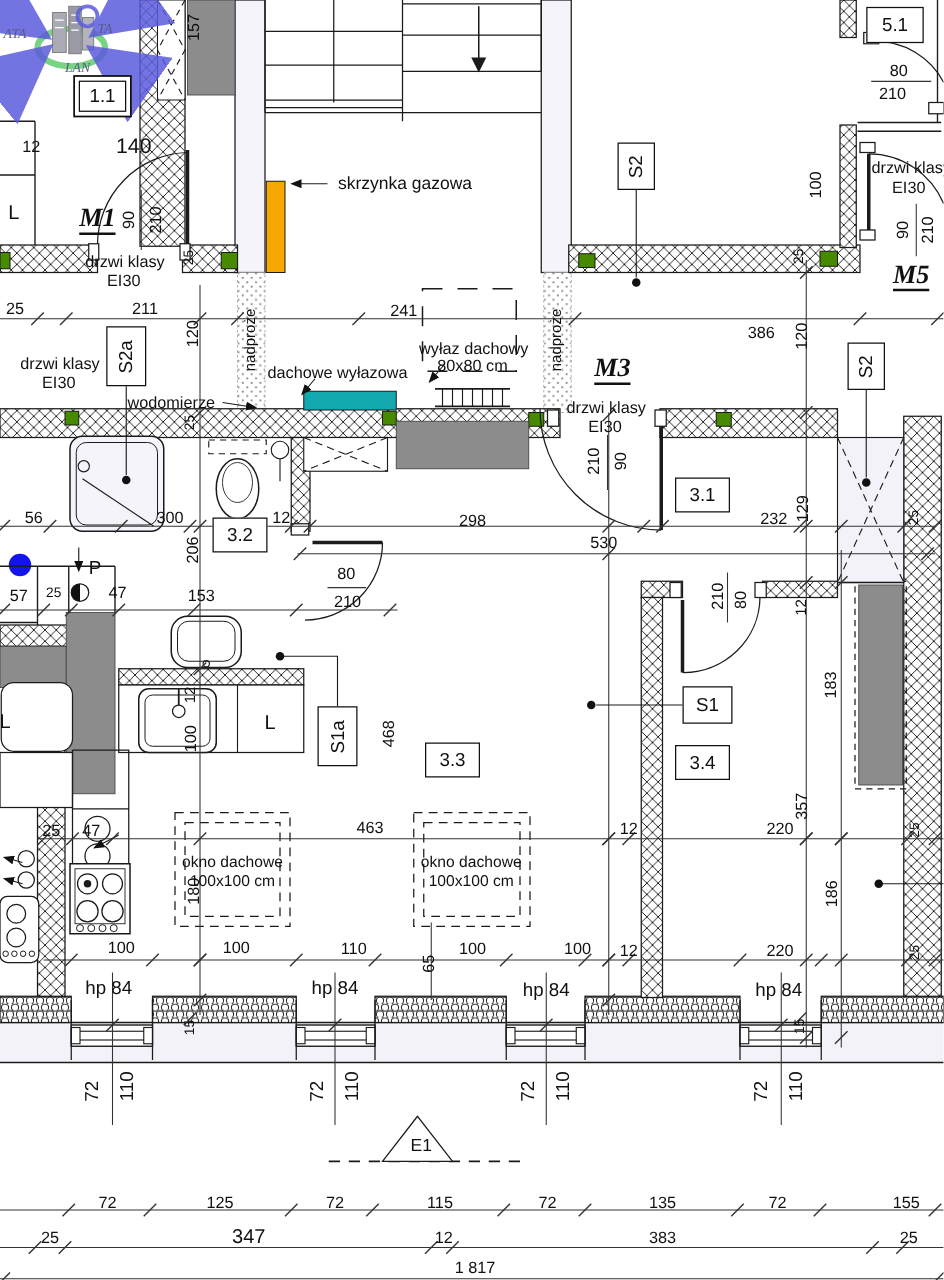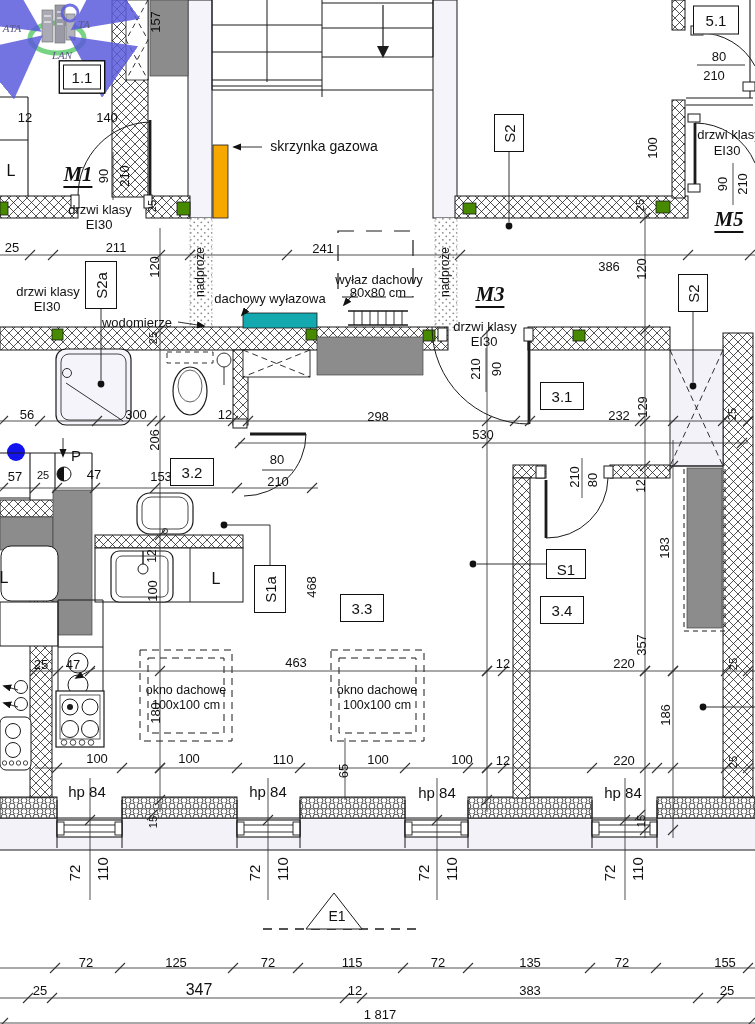--- a/index.html
+++ b/index.html
@@ -407,21 +407,21 @@
     </g>
   </g>
 </svg>
 
 <div id="ann-layer">
       <div class="ann ital serif" style="left: 12px; top: 28px; font-size: 11px;">ATA</div>
       <div class="ann ital serif" style="left: 84px; top: 24px; font-size: 11px;">TA</div>
       <div class="ann ital serif" style="left: 62px; top: 43px; font-size: 11px; margin-top: 12px;">LAN</div>
       <div class="ann r90" style="left: 155px; top: 22px; font-size: 13px;">157</div>
       <div class="ann" style="left: 25px; top: 117px; font-size: 13px;">12</div>
-      <div class="ann" style="left: 107px; top: 117px; font-size: 13px; text-align: right;">140</div>
+      <div class="ann" style="left: 107px; top: 117px; font-size: 17px; text-align: right;">140</div>
       <div class="ann" style="left: 11px; top: 171px; font-size: 16px;">L</div>
       <div class="ann bold ital undl" style="left: 78px; top: 176px; font-size: 21px;">M1</div>
       <div class="ann r90" style="left: 103px; top: 176px; font-size: 13px;">90</div>
       <div class="ann r90" style="left: 124px; top: 176px; font-size: 13px;">210</div>
       <div class="ann r90" style="left: 152px; top: 206px; font-size: 11px;">25</div>
       <div class="ann" style="left: 100px; top: 209px; font-size: 13px;">drzwi klasy</div>
       <div class="ann" style="left: 99px; top: 224px; font-size: 13px;">EI30</div>
       <div class="ann" style="left: 324px; top: 146px; font-size: 14px;">skrzynka gazowa</div>
       <div class="ann" style="left: 729px; top: 134px; font-size: 13px;">drzwi klasy</div>
       <div class="ann" style="left: 727px; top: 150px; font-size: 13px;">EI30</div>
@@ -435,21 +435,21 @@
       <div class="ann" style="left: 12px; top: 247px; font-size: 13px;">25</div>
       <div class="ann" style="left: 116px; top: 247px; font-size: 13px;">211</div>
       <div class="ann" style="left: 323px; top: 248px; font-size: 13px;">241</div>
       <div class="ann" style="left: 609px; top: 250px; font-size: 13px; margin-top: 16px;">386</div>
       <div class="ann r90" style="left: 154px; top: 267px; font-size: 13px;">120</div>
       <div class="ann r90" style="left: 641px; top: 269px; font-size: 13px;">120</div>
       <div class="ann r90" style="left: 200px; top: 272px; font-size: 12px;">nadproże</div>
       <div class="ann r90" style="left: 445px; top: 272px; font-size: 12px;">nadproże</div>
       <div class="ann" style="left: 48px; top: 291px; font-size: 13px;">drzwi klasy</div>
       <div class="ann" style="left: 47px; top: 306px; font-size: 13px;">EI30</div>
-      <div class="ann" style="left: 270px; top: 298px; font-size: 13px;">dachowy wyłazowa</div>
+      <div class="ann" style="left: 270px; top: 298px; font-size: 13px;">dachowe wyłazowa</div>
       <div class="ann" style="left: 379px; top: 279px; font-size: 13px;">wyłaz dachowy</div>
       <div class="ann" style="left: 378px; top: 292px; font-size: 13px;">80x80 cm</div>
       <div class="ann bold ital undl" style="left: 490px; top: 296px; font-size: 21px;">M3</div>
       <div class="ann" style="left: 137px; top: 322px; font-size: 13px;">wodomierze</div>
       <div class="ann" style="left: 485px; top: 326px; font-size: 13px;">drzwi klasy</div>
       <div class="ann" style="left: 484px; top: 341px; font-size: 13px;">EI30</div>
       <div class="ann r90" style="left: 153px; top: 338px; font-size: 11px;">25</div>
       <div class="ann r90" style="left: 475px; top: 369px; font-size: 13px;">210</div>
       <div class="ann r90" style="left: 496px; top: 369px; font-size: 13px;">90</div>
       <div class="ann" style="left: 27px; top: 414px; font-size: 13px;">56</div>
@@ -536,30 +536,30 @@
       </div>
       <div class="boxlab" style="left: 101px; top: 285px; width: 30px; height: 46px;">
         <span class="rot">S2a</span>
       </div>
       <div class="boxlab" style="left: 693px; top: 293px; width: 28px; height: 36px;">
         <span class="rot">S2</span>
       </div>
       <div class="boxlab" style="left: 562px; top: 396px; width: 42px; height: 26px;">
         <span>3.1</span>
       </div>
-      <div class="boxlab" style="left: 192px; top: 472px; width: 42px; height: 26px;">
+      <div class="boxlab" style="left: 192px; top: 428px; width: 42px; height: 26px;">
         <span>3.2</span>
       </div>
       <div class="boxlab" style="left: 362px; top: 608px; width: 42px; height: 26px;">
         <span>3.3</span>
       </div>
       <div class="boxlab" style="left: 562px; top: 610px; width: 42px; height: 26px;">
         <span>3.4</span>
       </div>
-      <div class="boxlab" style="left: 566px; top: 564px; width: 38px; height: 28px; align-items: flex-end;">
+      <div class="boxlab" style="left: 566px; top: 564px; width: 38px; height: 28px;">
         <span>S1</span>
       </div>
       <div class="boxlab" style="left: 270px; top: 589px; width: 30px; height: 46px;">
         <span class="rot">S1a</span>
       </div>
       <div class="boxlab" style="left: 716px; top: 20px; width: 44px; height: 27px;">
         <span>5.1</span>
       </div>
     </div>
 </div>

